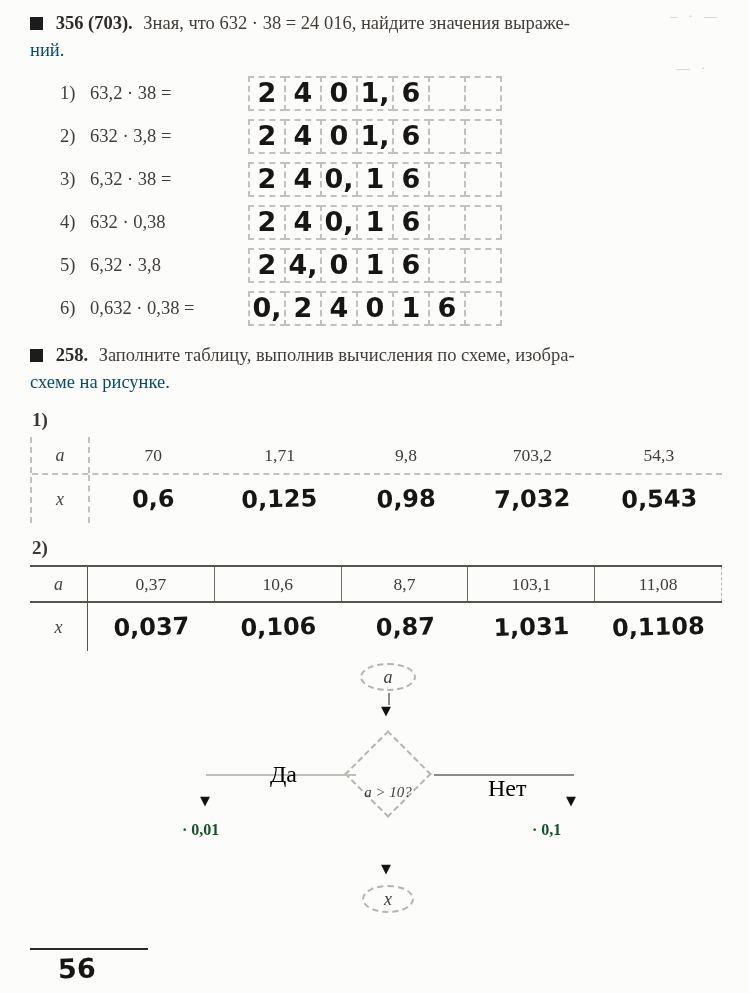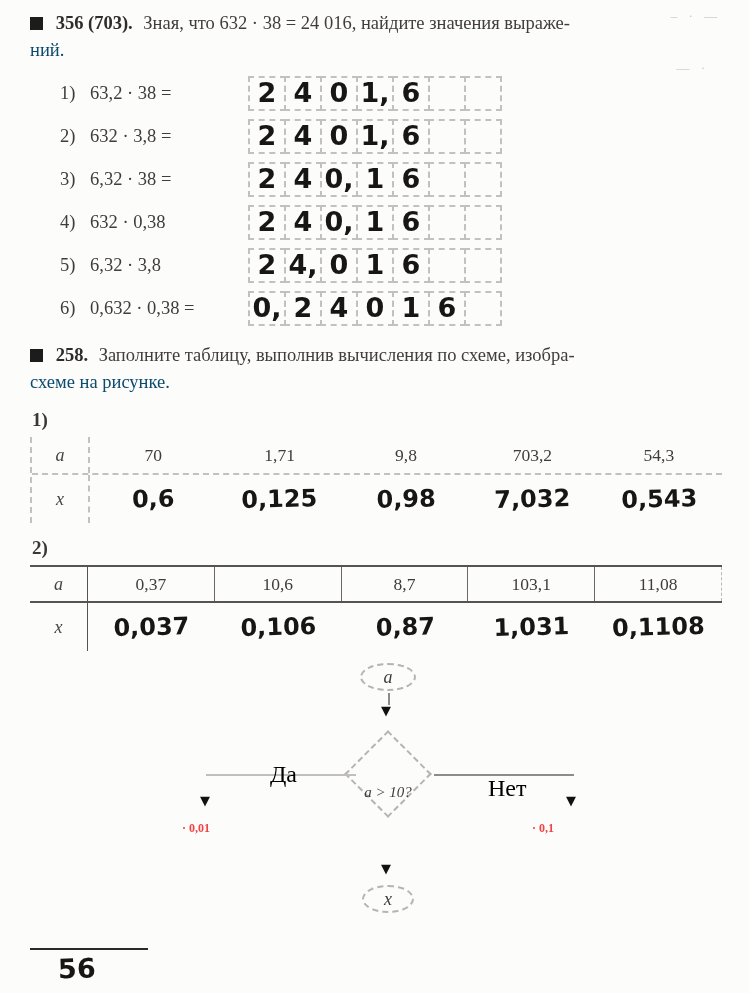--- a/index.html
+++ b/index.html
@@ -81,21 +81,21 @@
     position: absolute; left: 327px; top: 80px; width: 62px; height: 62px;
     border: 2px dashed #b7b4b0; transform: rotate(45deg); background: transparent;
   }
   .cond-label {
     position: absolute; left: 308px; top: 101px; width: 100px; text-align: center;
     font-style: italic; font-size: 15px; color: #413d3a; margin-top: 20px;
   }
   .branch-label { position: absolute; font-size: 24px; color: #000000; }
   .lbl-da { left: 240px; top: 98px; }
   .lbl-net { left: 458px; top: 112px; }
-  .op-label { position: absolute; font-size: 12px; font-weight: bold; color: #ef4444; }
+  .op-label { position: absolute; font-size: 16px; font-weight: bold; color: #14532d; }
   .lbl-op-left { left: 152px; top: 158px; }
   .lbl-op-right { left: 502px; top: 158px; }
   .arrow { position: absolute; font-size: 13px; color: #111; font-family: "DejaVu Sans", sans-serif; }
   .arr-top { left: 351px; top: 40px; }
   .arr-left { left: 170px; top: 130px; }
   .arr-right { left: 536px; top: 130px; }
   .arr-bottom { left: 351px; top: 198px; }
   .line { position: absolute; background: #8f8c88; }
   .line-stem { left: 358px; top: 30px; width: 1.5px; height: 12px; }
   .line-right { left: 404px; top: 111px; width: 140px; height: 1.5px; }

